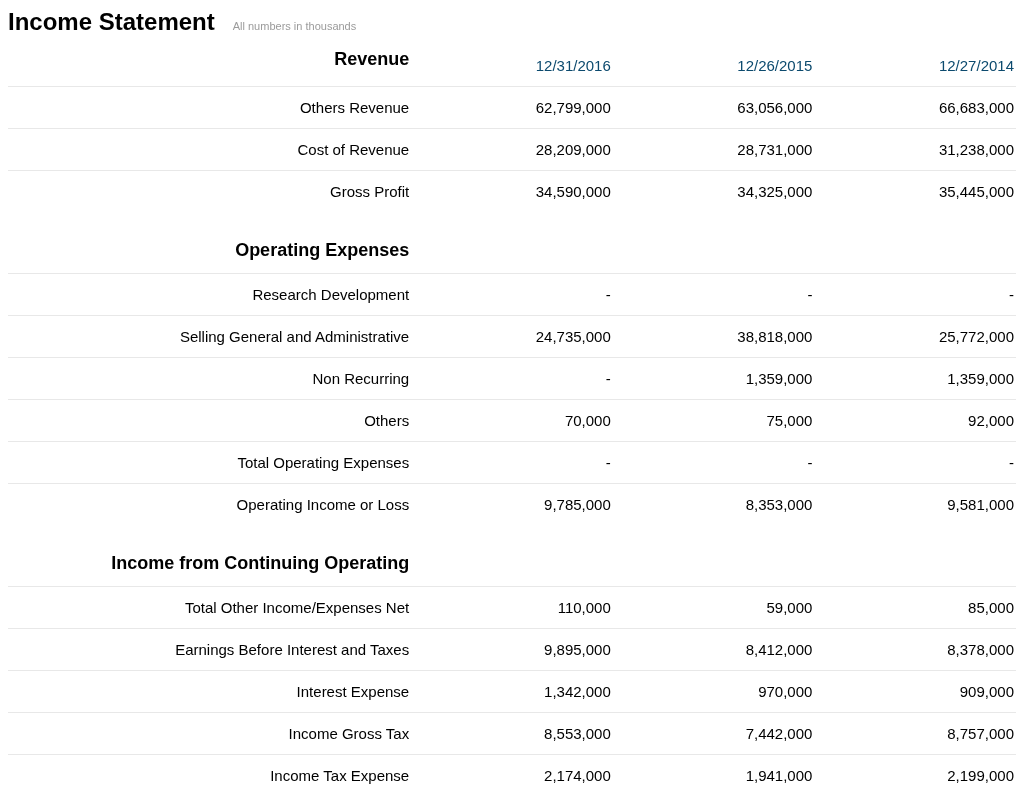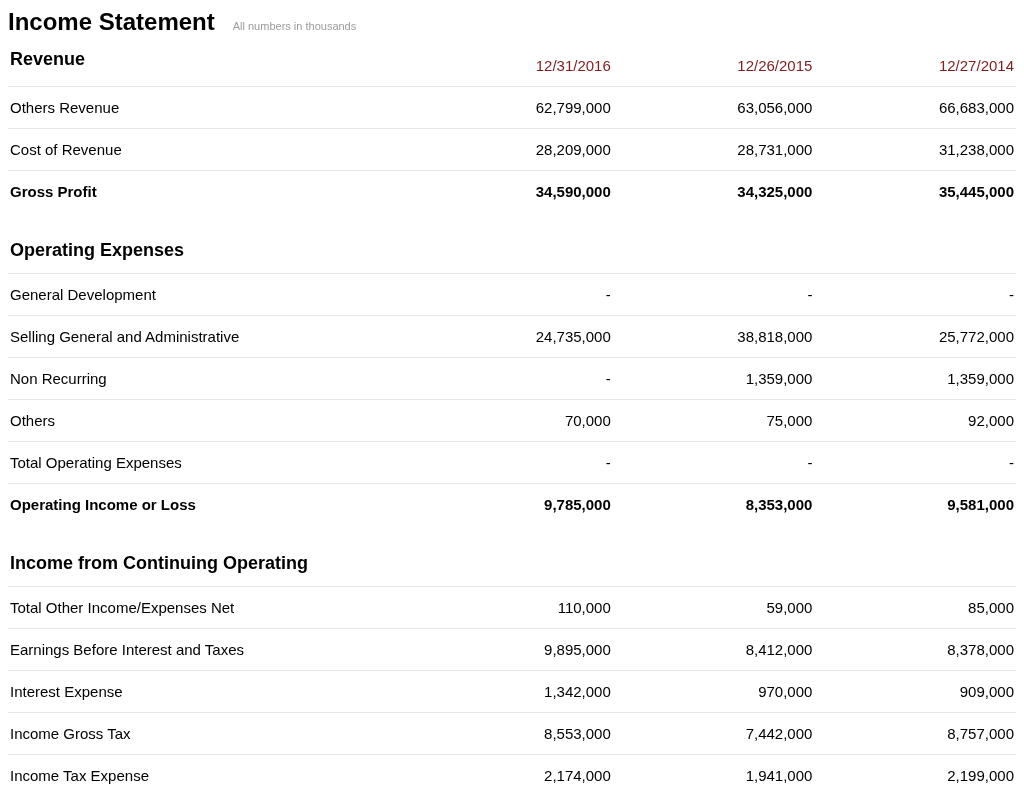--- a/index.html
+++ b/index.html
@@ -31,34 +31,34 @@
   }
   col.label-col { width: 40%; }
   col.val-col { width: 20%; }
   th, td {
     font-size: 15px;
     font-weight: 400;
     text-align: right;
     padding: 12px 2px;
     border-bottom: 1px solid #e8e8e8;
   }
-  th:first-child, td:first-child { text-align: left; }
+  th:first-child, td:first-child { text-align: right; }
   th.section-hdr {
     font-size: 18px;
     font-weight: 700;
     padding-top: 28px;
     padding-bottom: 12px;
   }
   tr.first-section th.section-hdr { padding-top: 0; }
   th.col-date {
     font-size: 15px;
     font-weight: 400;
-    color: #7f1d1d;
+    color: #0c4a6e;
   }
-  tr.bold td { font-weight: 700; }
+  tr.bold td { font-weight: 400; }
   tr.no-border th, tr.no-border td { border-bottom: none; }
 </style>
 </head>
 <body>
 
 <div class="title-row">
   <span class="page-title">Income Statement</span>
   <span class="subtitle">All numbers in thousands</span>
 </div>
 
@@ -94,21 +94,21 @@
         <td>34,325,000</td>
         <td>35,445,000</td>
       </tr>
       <tr>
         <th class="section-hdr">Operating Expenses</th>
         <th class="col-date"></th>
         <th class="col-date"></th>
         <th class="col-date"></th>
       </tr>
       <tr>
-        <td>General Development</td>
+        <td>Research Development</td>
         <td>-</td>
         <td>-</td>
         <td>-</td>
       </tr>
       <tr>
         <td>Selling General and Administrative</td>
         <td>24,735,000</td>
         <td>38,818,000</td>
         <td>25,772,000</td>
       </tr>

